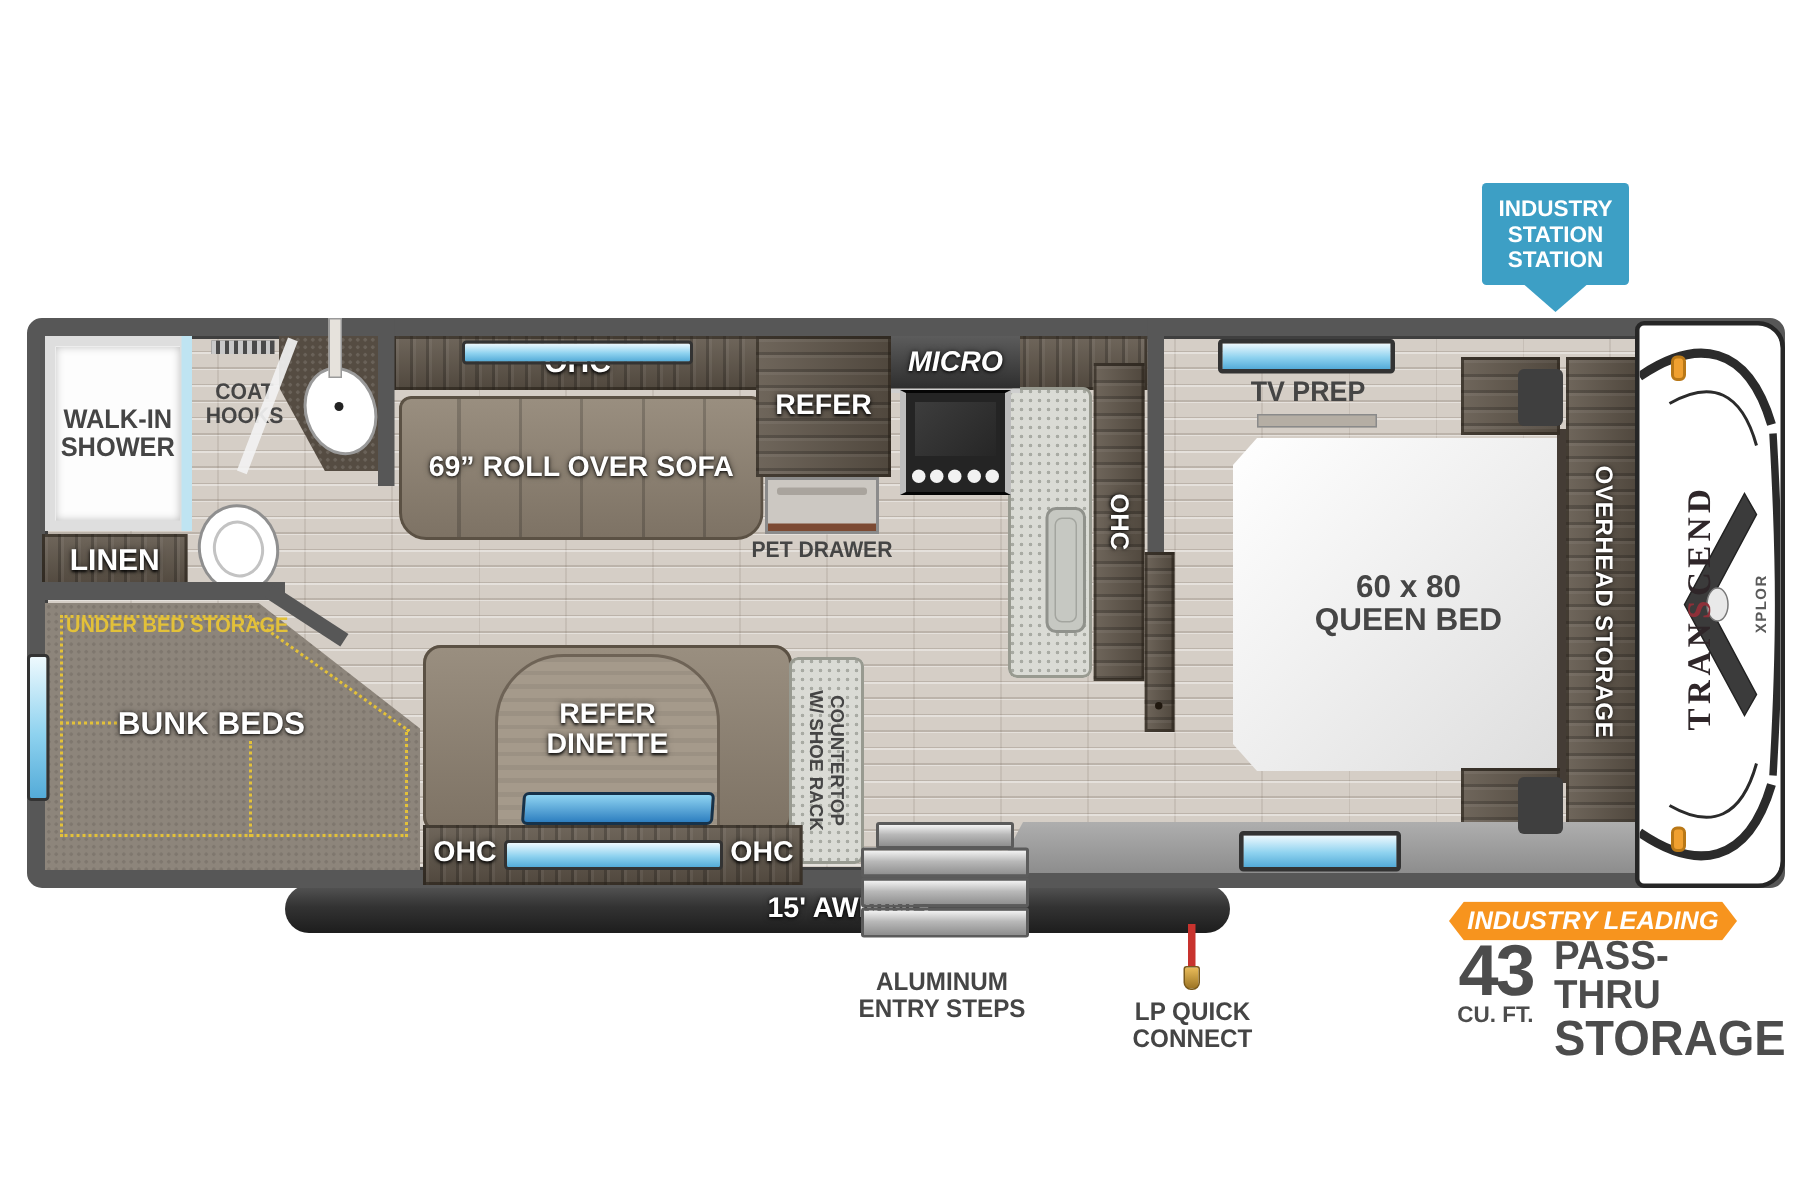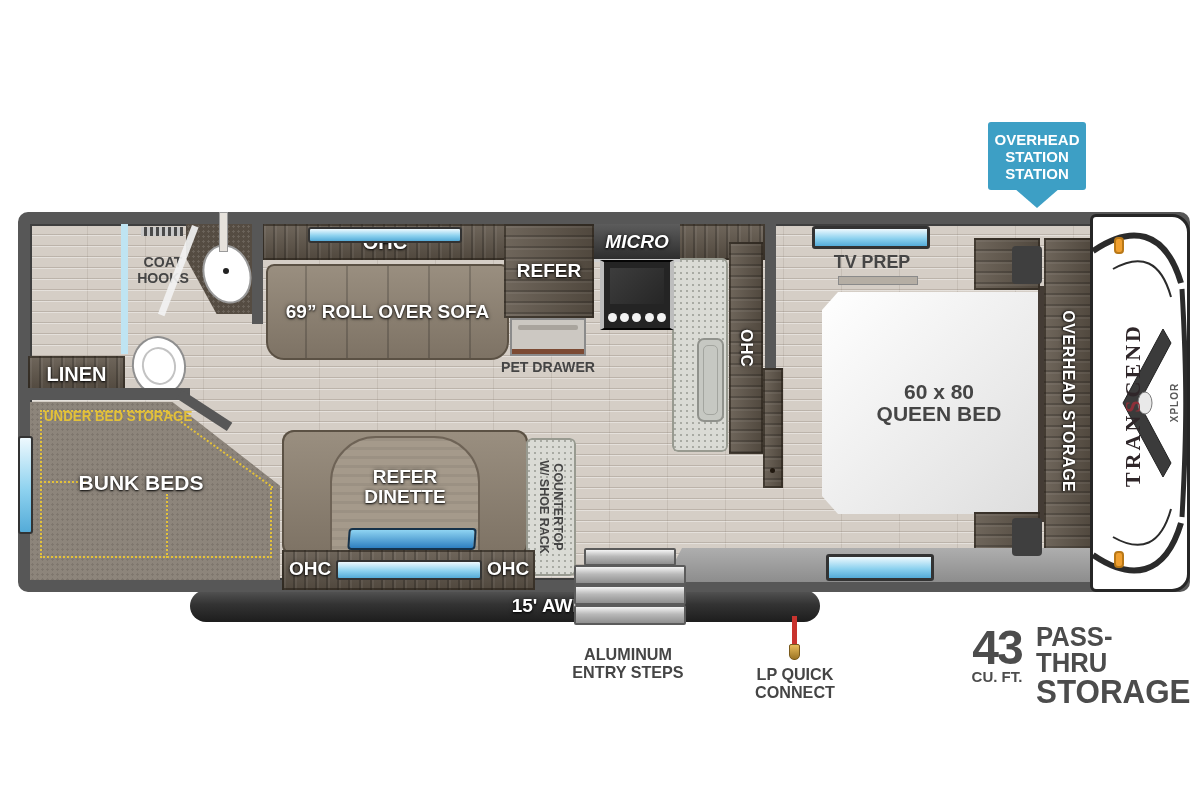--- a/index.html
+++ b/index.html
@@ -43,20 +43,27 @@
               background:linear-gradient(180deg,#555 0%,#333 45%,#1d1d1d 100%);z-index:0;">
     <div class="abs flex lblw" style="left:110px;top:3px;width:320px;height:26px;font-size:19px;justify-content:flex-end;">
       <span>15' AWNING</span>
       </div>
   </div>
 
   <div class="abs floor" style="left:18px;top:212px;width:1172px;height:380px;border:12px solid #575757;
               box-sizing:border-box;border-radius:10px;z-index:1;
               box-shadow:inset 0 0 0 2px #3f3f3f;"></div>
 
+  <div class="abs" style="left:30px;top:224px;width:97px;height:130px;background:#fdfdfd;z-index:2;
+              border:7px solid #dedede;box-sizing:border-box;box-shadow:inset 0 0 6px rgba(0,0,0,.25);">
+    <div class="flex lbld" style="width:100%;height:100%;font-size:18px;transform:scaleX(.94);">
+      <span><span>WALK-IN</span><br>
+      <span>SHOWER</span></span>
+      </div>
+  </div>
   <div class="abs" style="left:121px;top:224px;width:7px;height:130px;background:#bfe4f2;z-index:2;"></div>
 
   <div class="abs wood flex" style="left:28px;top:356px;width:97px;height:36px;z-index:2;">
     <span class="lblw" style="font-size:20px;">LINEN</span>
   </div>
 
   <div class="abs" style="left:141px;top:227px;width:42px;height:9px;background:#4a4a4a;z-index:2;
               background-image:repeating-linear-gradient(90deg,#c9c9c9 0 3px,transparent 3px 6px);"></div>
   <div class="abs flex lbld" style="left:122px;top:252px;width:82px;height:36px;font-size:15px;z-index:2;transform:scaleX(.94);">
     <span><span>COAT</span><br><span>HOOKS</span></span>
@@ -232,27 +239,31 @@
 
   <div class="abs" style="left:792px;top:616px;width:5px;height:28px;background:#c8332e;z-index:2;"></div>
   <div class="abs" style="left:789px;top:644px;width:11px;height:16px;border-radius:2px 2px 5px 5px;
               background:linear-gradient(180deg,#e9bc5a,#9c7424);border:1px solid #7a5a1c;box-sizing:border-box;z-index:2;"></div>
   <div class="abs flex lbld" style="left:730px;top:664px;width:130px;height:40px;font-size:17px;transform:scaleX(.95);z-index:2;">
     <span><span>LP QUICK</span><br><span>CONNECT</span></span>
     </div>
 
   <div class="abs flex" style="left:988px;top:122px;width:98px;height:68px;background:#3d9fc5;border-radius:3px;z-index:9;">
     <span class="lblw" style="font-size:15px;line-height:17px;text-shadow:none;">
-      <span>OVERHEAD</span><br>
+      <span>INDUSTRY</span><br>
       <span>STATION</span><br>
       <span>STATION</span></span>
   </div>
   <div class="abs" style="left:1014px;top:188px;width:0;height:0;border-left:23px solid transparent;
               border-right:23px solid transparent;border-top:20px solid #3d9fc5;z-index:9;"></div>
 
+  <div class="abs flex" style="left:966px;top:601px;width:192px;height:26px;background:#f7941e;z-index:9;
+              clip-path:polygon(0 50%,10px 0,calc(100% - 10px) 0,100% 50%,calc(100% - 10px) 100%,10px 100%);">
+    <span style="color:#fff;font-weight:bold;font-style:italic;font-size:17px;">INDUSTRY LEADING</span>
+  </div>
   <div class="abs flex" style="left:960px;top:624px;width:74px;height:46px;font-size:48px;font-weight:bold;color:#4c4c4c;letter-spacing:-2px;">
     <span>43</span>
     </div>
   <div class="abs flex" style="left:960px;top:668px;width:74px;height:16px;font-size:15px;font-weight:bold;color:#4c4c4c;">
     <span>CU. FT.</span>
     </div>
   <div class="abs" style="left:1036px;top:624px;width:154px;color:#4c4c4c;font-weight:bold;transform:scaleX(.95);transform-origin:left;">
     <div style="font-size:27px;line-height:26px;">PASS-THRU</div>
     <div style="font-size:33px;line-height:31px;">STORAGE</div>
   </div>

